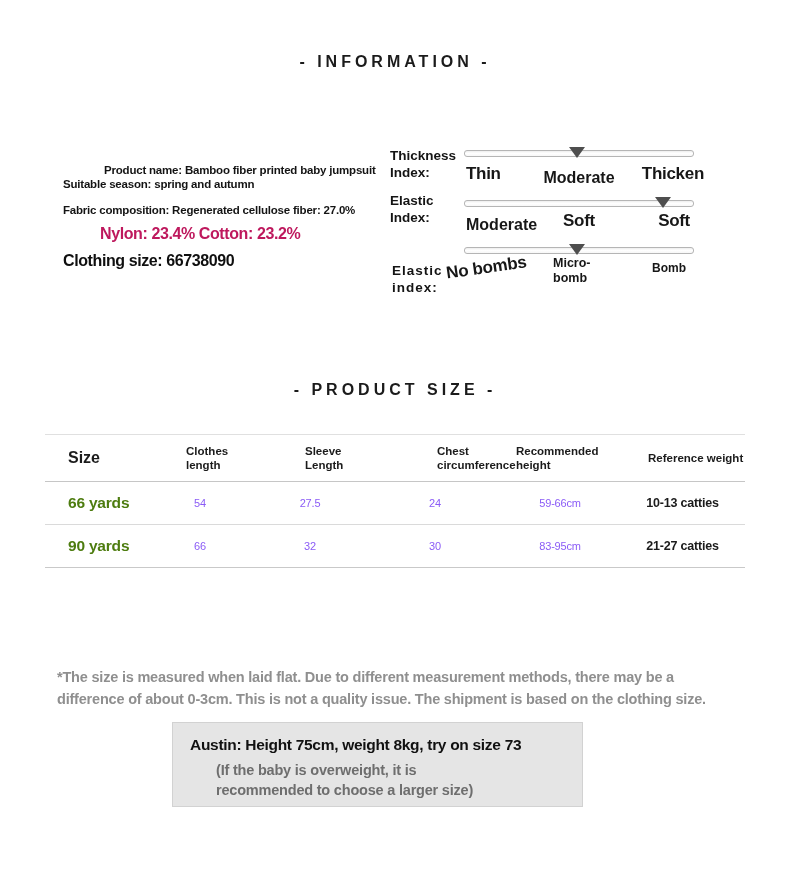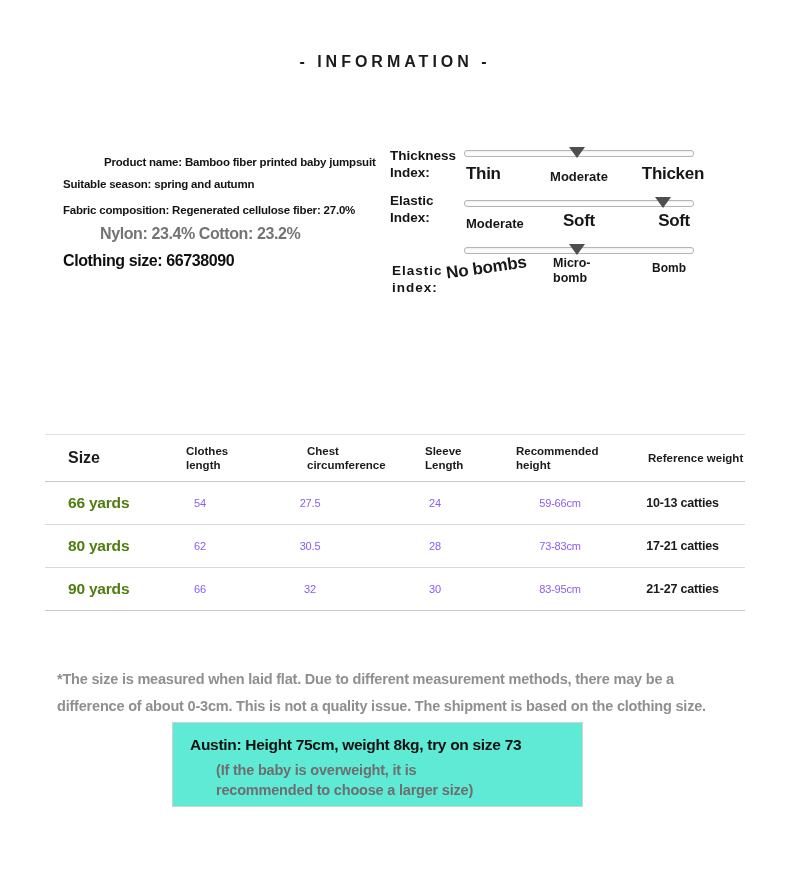--- a/index.html
+++ b/index.html
@@ -11,24 +11,24 @@
   .sec-title { position:absolute; left:0; width:100%; text-align:center;
                font-size:16px; font-weight:bold; color:#1b1b1b; letter-spacing:4px; }
   .sec-title.info { top:53px; }
   .sec-title.size { top:381px; }
 
   
   .pinfo { position:absolute; left:63px; white-space:nowrap; font-weight:bold; color:#141414; letter-spacing:-0.2px; }
   .pinfo.sm { font-size:11.5px; }
   .pinfo.md { font-size:13px; }
   .pinfo.lg { font-size:16px; letter-spacing:-0.4px; }
-  .pi-1 { top:156px;padding-left:41px; }
+  .pi-1 { top:164px;padding-left:41px; }
   .pi-2 { top:178px; }
   .pi-3 { top:204px; }
-  .pi-4 { top:225px; left:100px; color:#737373; font-size:16.5px; }
+  .pi-4 { top:225px; left:100px; color:#be185d; font-size:16.5px; }
   .pi-5 { top:252px; color:#0f0f0f; }
   .pi-6 { top:282px; }
 
   
   .idx-name { position:absolute; width:72px; font-size:13.5px; font-weight:bold;
               color:#141414; line-height:17px; }
   .idx-name.n1 { left:390px; top:147px; }
   .idx-name.n2 { left:390px; top:192px; }
   .idx-name.n3 { left:392px; top:234px; letter-spacing:1px;margin-top:28px; }
 
@@ -37,21 +37,21 @@
          background:linear-gradient(#ededed, #ffffff 45%, #f7f7f7); }
   .bar.b1 { top:150px; } .bar.b2 { top:200px; } .bar.b3 { top:247px; }
   .tri { position:absolute; top:-4px; width:0; height:0; margin-left:-8px;
          border-left:8px solid transparent; border-right:8px solid transparent;
          border-top:11px solid #4e4e4e; }
 
   .lab-row { position:absolute; left:464px; width:230px; height:30px; }
   .lab-row.r1 { top:164px; } .lab-row.r2 { top:211px; } .lab-row.r3 { top:254px; }
   .lab { position:absolute; white-space:nowrap; font-weight:bold; color:#171717; }
   .lab.big { font-size:17px; letter-spacing:-0.3px; }
-  .lab.small { font-size:13px; }
+  .lab.small { font-size:16px; }
   .r1 .pos-l { left:2px; top:0; }
   .r1 .pos-c { left:50%; transform:translateX(-50%); top:5px; }
   .r1 .pos-r { right:-10px; top:0; }
   .r2 .pos-l { left:2px; top:5px; }
   .r2 .pos-c { left:50%; transform:translateX(-50%); top:0; }
   .r2 .pos-r { right:4px; top:0; }
   .r3 .pos-l { left:-18px; top:4px; transform:rotate(-8deg); }
   .r3 .pos-c { left:50%; margin-left:-26px; top:2px; width:54px; white-space:normal;
                font-size:12.5px; line-height:15px; }
   .r3 .pos-r { right:8px; top:7px; font-size:12px;padding-left:14px; }
@@ -69,25 +69,25 @@
   .th.c2 { padding-left:36px; } .th.c3 { padding-left:57px; }
   .th.c4 { padding-left:55px; } .th.c5 { padding-left:16px; }
   .th.c6 { padding-left:28px; }
   .td { text-align:center; font-size:11px; color:#8b5cf6; letter-spacing:-0.2px; }
   .td.c1 { text-align:left; padding-left:23px; font-size:15.5px; font-weight:bold; color:#4d7c0f; }
   .td.c6 { font-size:12.5px; font-weight:bold; color:#1b1b1b; }
 
   
   .footnote { position:absolute; left:57px; top:666px; width:668px;
               font-size:14.5px; font-weight:bold; color:#8f8f8f;
-              line-height:27px; letter-spacing:-0.2px; }
+              line-height:22px; letter-spacing:-0.2px; }
 
   
   .model-box { position:absolute; left:172px; top:722px; width:411px; height:85px;
-               border:1px solid #d2d2d2; background:#5eead4; }
+               border:1px solid #d2d2d2; background:#e5e5e5; }
   .model-line1 { margin:13px 0 0 17px; font-size:15.5px; font-weight:bold;
                  color:#111111; letter-spacing:-0.3px; }
   .model-line2 { margin:6px 0 0 43px; font-size:14.5px; font-weight:bold;
                  color:#6e6e6e; line-height:20px; letter-spacing:-0.2px; }
 </style>
 </head>
 <body>
 
 <div class="page">
 
@@ -122,45 +122,38 @@
   <div class="idx-name n3">Elastic index:</div>
   <div class="bar b3">
     <div class="tri" style="left: 49%;"></div>
   </div>
   <div class="lab-row r3">
     <span class="lab big pos-l">No bombs</span>
     <span class="lab small pos-c">Micro-bomb</span>
     <span class="lab small pos-r">Bomb</span>
   </div>
 
+  <div class="sec-title size">- PRODUCT SIZE -</div>
 
   <div class="size-table">
     <div class="thead">
       <div class="th c1">Size</div>
       <div class="th c2">Clothes length</div>
+      <div class="th c4">Sleeve Length</div>
       <div class="th c3">Chest circumference</div>
-      <div class="th c4">Sleeve Length</div>
       <div class="th c5">Recommended height</div>
       <div class="th c6">Reference weight</div>
     </div>
     <div class="trow">
       <div class="td c1">66 yards</div>
       <div class="td c2">54</div>
       <div class="td c3">27.5</div>
       <div class="td c4">24</div>
       <div class="td c5">59-66cm</div>
       <div class="td c6">10-13 catties</div>
-    </div>
-    <div class="trow">
-      <div class="td c1">80 yards</div>
-      <div class="td c2">62</div>
-      <div class="td c3">30.5</div>
-      <div class="td c4">28</div>
-      <div class="td c5">73-83cm</div>
-      <div class="td c6">17-21 catties</div>
     </div>
     <div class="trow last">
       <div class="td c1">90 yards</div>
       <div class="td c2">66</div>
       <div class="td c3">32</div>
       <div class="td c4">30</div>
       <div class="td c5">83-95cm</div>
       <div class="td c6">21-27 catties</div>
     </div>
   </div>

